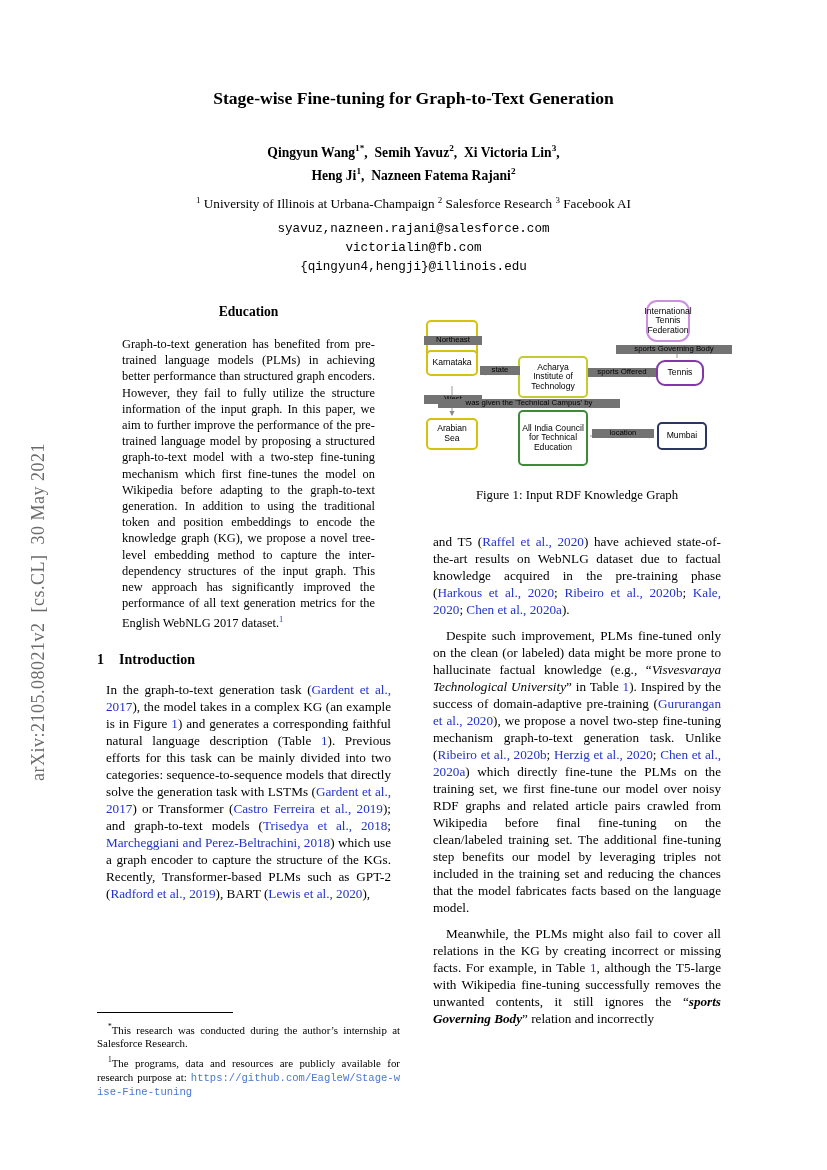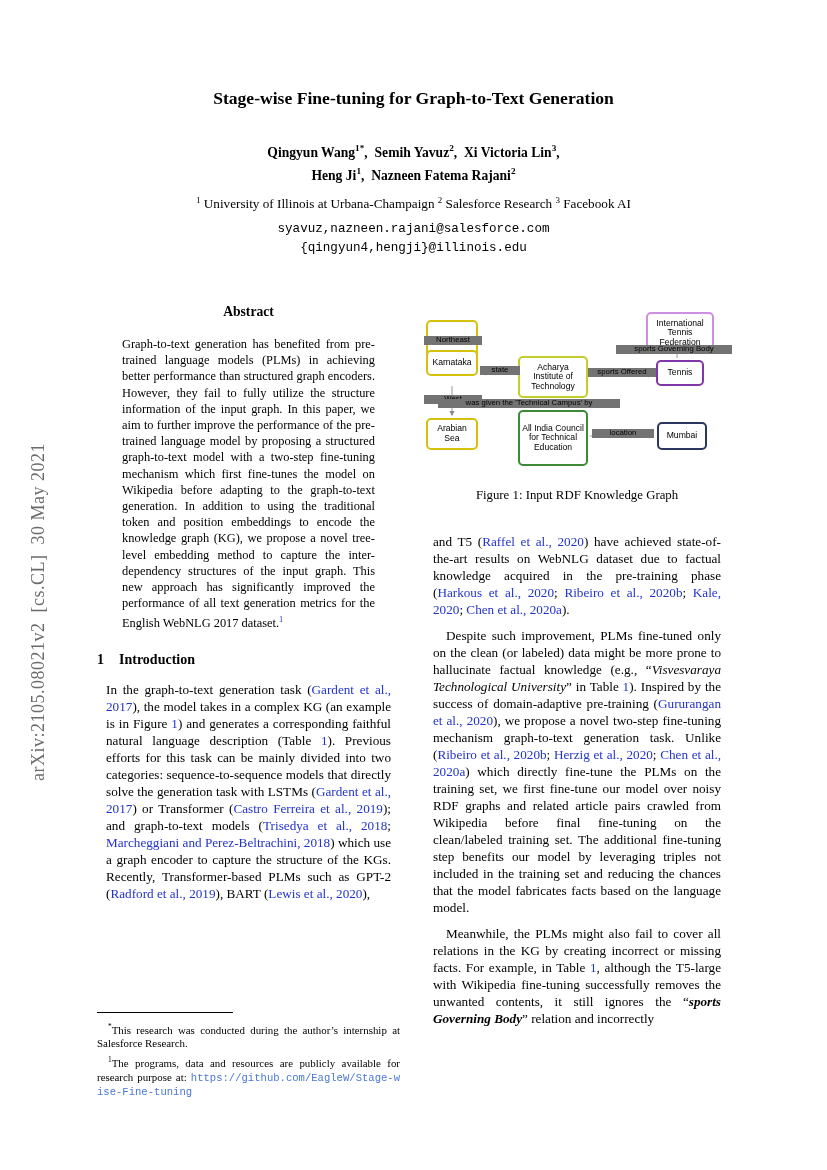--- a/index.html
+++ b/index.html
@@ -61,26 +61,27 @@
 
 <div class="arxiv-banner">arXiv:2105.08021v2  [cs.CL]  30 May 2021</div>
 
 <div class="header">
   <h1 class="paper-title">Stage-wise Fine-tuning for Graph-to-Text Generation</h1>
   <div class="author-line"><span>Qingyun Wang</span><span class="s-sup">1*</span><span>, Semih Yavuz</span><span class="s-sup">2</span><span>, Xi Victoria Lin</span><span class="s-sup">3</span><span>,</span></div>
   <div class="author-line"><span>Heng Ji</span><span class="s-sup">1</span><span>, Nazneen Fatema Rajani</span><span class="s-sup">2</span></div>
   <div class="affil-line"><span class="s-sup">1</span><span> University of Illinois at Urbana-Champaign </span><span class="s-sup">2</span><span> Salesforce Research </span><span class="s-sup">3</span><span> Facebook AI</span></div>
   <div class="emails">
     <div class="email-line">syavuz,nazneen.rajani@salesforce.com</div>
+    <div class="email-line">victorialin@fb.com</div>
     <div class="email-line">{qingyun4,hengji}@illinois.edu</div>
   </div>
 </div>
 
 <div class="col-left">
-  <h2 class="abstract-title">Abstract</h2>
+  <h2 class="abstract-title">Education</h2>
   <p class="abstract-body"><span>Graph-to-text generation has benefited from pre-trained language models (PLMs) in achieving better performance than structured graph encoders. However, they fail to fully utilize the structure information of the input graph. In this paper, we aim to further improve the performance of the pre-trained language model by proposing a structured graph-to-text model with a two-step fine-tuning mechanism which first fine-tunes the model on Wikipedia before adapting to the graph-to-text generation. In addition to using the traditional token and position embeddings to encode the knowledge graph (KG), we propose a novel tree-level embedding method to capture the inter-dependency structures of the input graph. This new approach has significantly improved the performance of all text generation metrics for the English WebNLG 2017 dataset.</span><span class="s-suplink">1</span></p>
   <div class="section-heading">
     <span class="sec-num">1</span><span>Introduction</span>
   </div>
   <p class="para"><span>In the graph-to-text generation task (</span><span class="s-link">Gardent et al., 2017</span><span>), the model takes in a complex KG (an example is in Figure </span><span class="s-link">1</span><span>) and generates a corresponding faithful natural language description (Table </span><span class="s-link">1</span><span>). Previous efforts for this task can be mainly divided into two categories: sequence-to-sequence models that directly solve the generation task with LSTMs (</span><span class="s-link">Gardent et al., 2017</span><span>) or Transformer (</span><span class="s-link">Castro Ferreira et al., 2019</span><span>); and graph-to-text models (</span><span class="s-link">Trisedya et al., 2018</span><span>; </span><span class="s-link">Marcheggiani and Perez-Beltrachini, 2018</span><span>) which use a graph encoder to capture the structure of the KGs. Recently, Transformer-based PLMs such as GPT-2 (</span><span class="s-link">Radford et al., 2019</span><span>), BART (</span><span class="s-link">Lewis et al., 2020</span><span>),</span></p>
 </div>
 
 <div class="col-right">
 
   <div class="figure">
@@ -95,24 +96,24 @@
         <line x1="28" y1="86" x2="28" y2="115" marker-end="url(#arr)"></line>
         <line x1="92" y1="73" x2="58" y2="73" marker-end="url(#arr)"></line>
         <line x1="166" y1="75" x2="228" y2="75" marker-end="url(#arr)"></line>
         <line x1="253" y1="58" x2="253" y2="46" marker-end="url(#arr)"></line>
         <line x1="129" y1="99" x2="129" y2="107" marker-end="url(#arr)"></line>
         <line x1="166" y1="136" x2="229" y2="136" marker-end="url(#arr)"></line>
       </g>
     </svg>
 
     <div class="fig-node" style="left: 2px; top: 20px; width: 52px; height: 42px; border-color: rgb(212, 194, 15);">Telangana</div>
-    <div class="fig-node" style="left: 222px; top: 12px; width: 68px; height: 42px; border-color: rgb(207, 143, 224);">International Tennis Federation</div>
+    <div class="fig-node" style="left: 222px; top: 0px; width: 44px; height: 42px; border-color: rgb(207, 143, 224); border-radius: 11px;">International Tennis Federation</div>
     <div class="fig-node" style="left: 2px; top: 50px; width: 52px; height: 26px; border-color: rgb(212, 194, 15);">Karnataka</div>
     <div class="fig-node" style="left: 94px; top: 56px; width: 70px; height: 42px; border-color: rgb(194, 204, 42);">Acharya Institute of Technology</div>
-    <div class="fig-node" style="left: 232px; top: 60px; width: 48px; height: 26px; border-color: rgb(130, 54, 168);">Tennis</div>
+    <div class="fig-node" style="left: 232px; top: 60px; width: 48px; height: 26px; border-color: rgb(130, 54, 168); border-radius: 9px;">Tennis</div>
     <div class="fig-node" style="left: 2px; top: 118px; width: 52px; height: 32px; border-color: rgb(212, 194, 15);">Arabian Sea</div>
     <div class="fig-node" style="left: 94px; top: 110px; width: 70px; height: 56px; border-color: rgb(61, 139, 55);">All India Council for Technical Education</div>
     <div class="fig-node" style="left: 233px; top: 122px; width: 50px; height: 28px; border-color: rgb(42, 53, 96);">Mumbai</div>
 
     <div class="fig-label" style="left:0px;top:36px;width:56px;">Northeast</div>
     <div class="fig-label" style="left:0px;top:95px;width:56px;">West</div>
     <div class="fig-label" style="left:56px;top:66px;width:38px;">state</div>
     <div class="fig-label" style="left:164px;top:68px;width:66px;">sports Offered</div>
     <div class="fig-label" style="left:192px;top:45px;width:114px;">sports Governing Body</div>
     <div class="fig-label" style="left:14px;top:99px;width:180px;">was given the 'Technical Campus' by</div>

